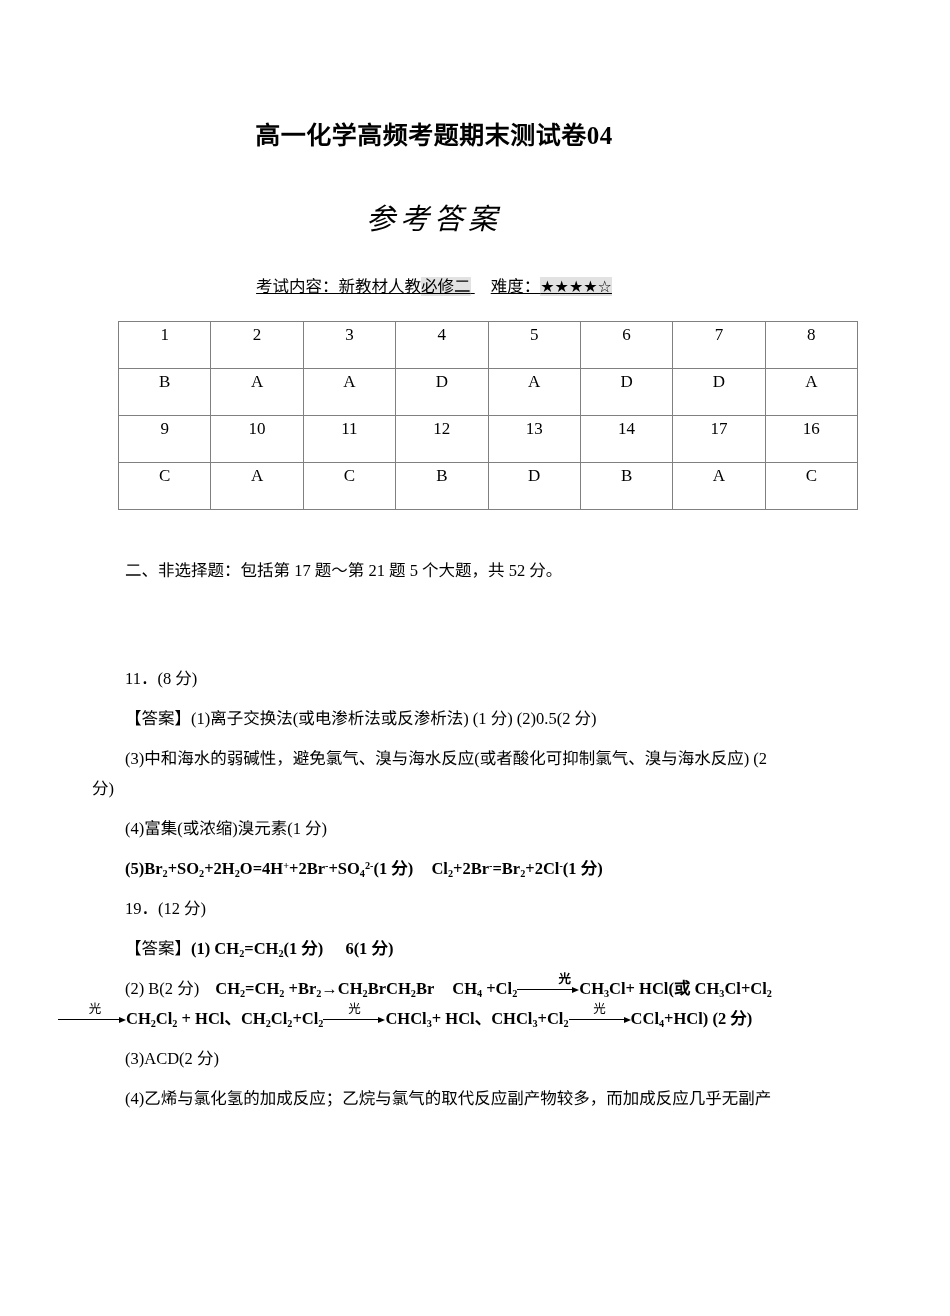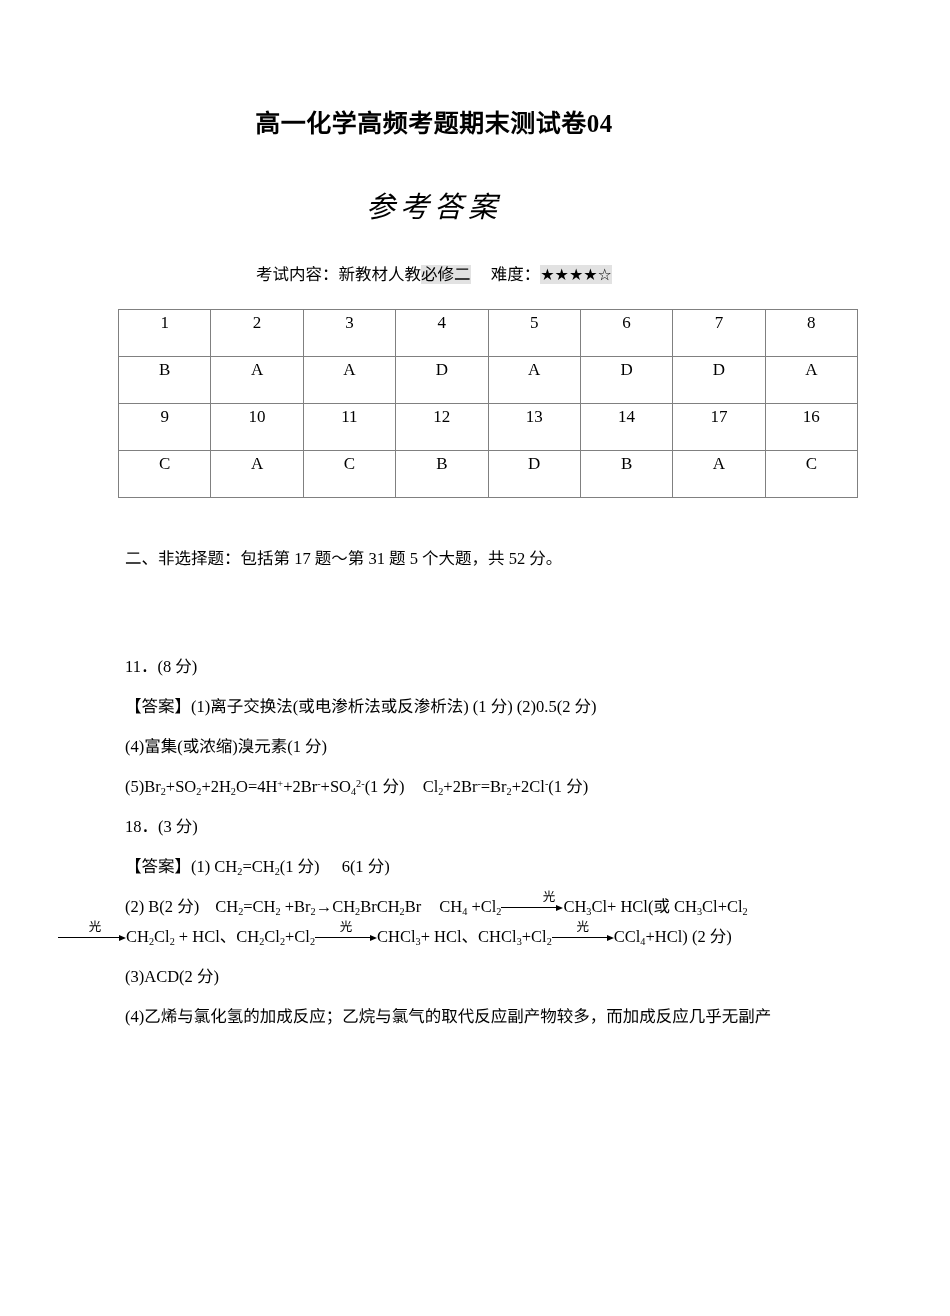--- a/index.html
+++ b/index.html
@@ -13,21 +13,21 @@
     height: 1316px;
     font-family: "Liberation Serif", "DejaVu Serif", serif;
     color: #000000;
     -webkit-font-smoothing: antialiased;
   }
   .page {
     position: relative;
     width: 868px;
     height: 1316px;
     box-sizing: border-box;
-    padding: 0 92px;
+    padding: 12px 92px;
     overflow: hidden;
   }
 
   
   .doc-title {
     margin: 0;
     padding-top: 108px;
     text-align: center;
     font-size: 25px;
     font-weight: bold;
@@ -44,20 +44,21 @@
     font-style: italic;
     letter-spacing: 5px;
   }
   .exam-meta {
     margin: 0;
     padding-top: 38px;
     text-align: center;
     font-size: 16.5px;
     line-height: 1.4;
     white-space: nowrap;
+    text-decoration: underline;
   }
   .hl {
     background: #e2e2e2;
   }
   .stars {
     letter-spacing: 0px;
     font-family: "DejaVu Sans", sans-serif;
     font-size: 16px;
   }
 
@@ -129,21 +130,21 @@
     position: absolute;
     right: 0;
     bottom: 1px;
     width: 0;
     height: 0;
     border-left: 7px solid #000;
     border-top: 3.5px solid transparent;
     border-bottom: 3.5px solid transparent;
   }
   .arrow.lead .shaft { left: -6px; }
-  .nowrap { white-space: nowrap; }
+  .nowrap { white-space: nowrap; font-weight: bold; }
 </style>
 </head>
 <body>
 
 <div class="page">
 
   <h1 class="doc-title">高一化学高频考题期末测试卷04</h1>
 
   <div class="answer-heading">参考答案</div>
 
@@ -191,37 +192,41 @@
         <td>C</td>
         <td>B</td>
         <td>D</td>
         <td>B</td>
         <td>A</td>
         <td>C</td>
       </tr>
     </tbody>
   </table>
 
-  <p class="para indent gap-before-s2">二、非选择题：包括第 17 题～第 31 题 5 个大题，共 52 分。</p>
+  <p class="para indent gap-before-s2">二、非选择题：包括第 17 题～第 21 题 5 个大题，共 52 分。</p>
 
   <p class="para indent gap-before-q17">11．(8 分)</p>
 
   <p class="para indent sp-line">
     <span>【答案】</span><span>(1)离子交换法(或电渗析法或反渗析法) (1 分)   (2)0.5(2 分)</span>
   </p>
 
+  <p class="para sp-line">
+    <span class="indent" style="display:block">(3)中和海水的弱碱性，避免氯气、溴与海水反应(或者酸化可抑制氯气、溴与海水反应) (2</span>
+    <span style="display:block">分)</span>
+  </p>
 
   <p class="para indent sp-line">(4)富集(或浓缩)溴元素(1 分)</p>
 
   <p class="para indent sp-line">
     <span class="nowrap">(5)Br<sub>2</sub>+SO<sub>2</sub>+2H<sub>2</sub>O=4H<sup>+</sup>+2Br<sup>-</sup>+SO<sub>4</sub><sup>2-</sup>(1 分)</span>
     <span style="display:inline-block;width:14px"></span><span class="nowrap">Cl<sub>2</sub>+2Br<sup>-</sup>=Br<sub>2</sub>+2Cl<sup>-</sup>(1 分)</span>
   </p>
 
-  <p class="para indent sp-line">18．(3 分)</p>
+  <p class="para indent sp-line">19．(12 分)</p>
 
   <p class="para indent sp-line">
     <span>【答案】</span><span class="nowrap">(1) CH<sub>2</sub>=CH<sub>2</sub>(1 分)</span><span style="display:inline-block;width:22px"></span><span class="nowrap">6(1 分)</span>
   </p>
 
   <p class="para indent sp-line">
     <span>(2)  B(2 分)</span><span style="display:inline-block;width:16px"></span><span class="nowrap">CH<sub>2</sub>=CH<sub>2</sub> +Br<sub>2</sub>→CH<sub>2</sub>BrCH<sub>2</sub>Br</span><span style="display:inline-block;width:18px"></span><span class="nowrap">CH<sub>4</sub> +Cl<sub>2</sub><span class="arrow"><span class="cond">光</span><span class="shaft"></span><span class="head"></span></span>CH<sub>3</sub>Cl+ HCl(或 CH<sub>3</sub>Cl+Cl<sub>2</sub></span>
   </p>
 
   <p class="para" style="margin-left:-28px">

